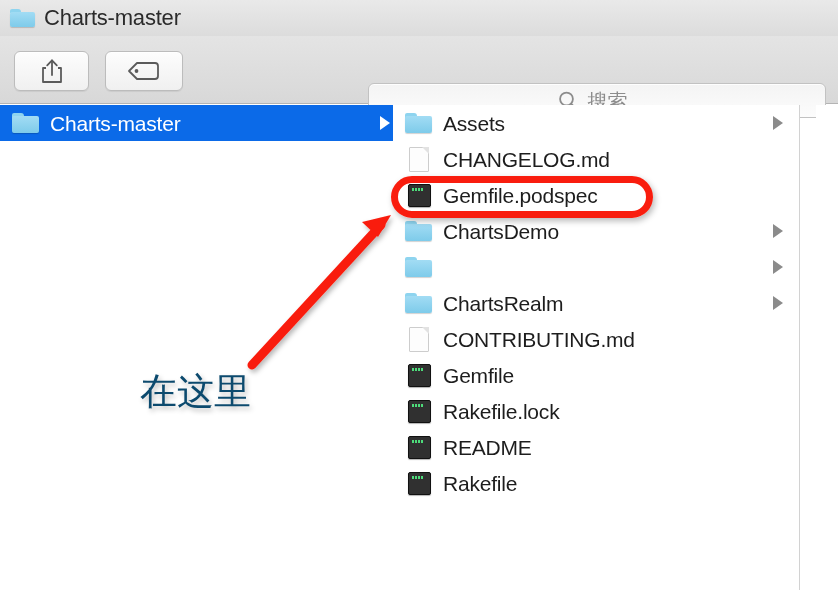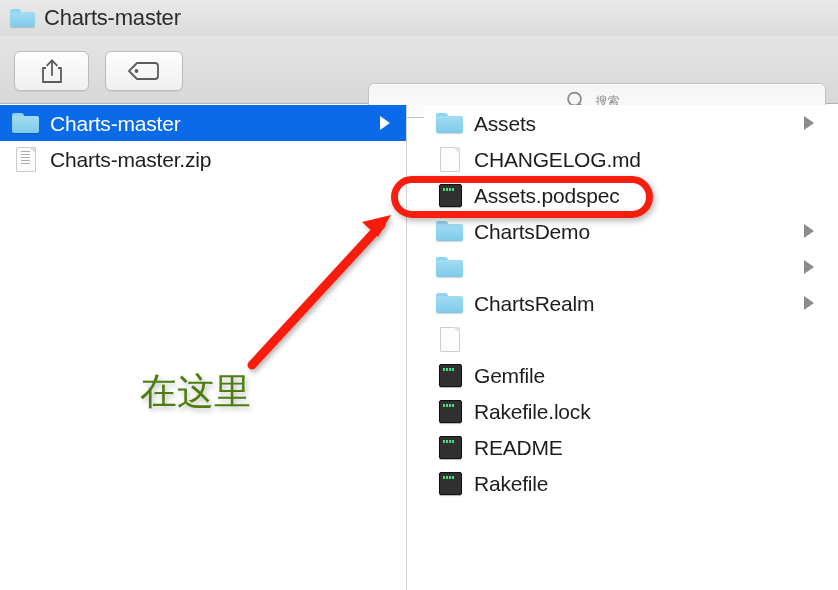--- a/index.html
+++ b/index.html
@@ -53,29 +53,29 @@
   #tag-btn   { left:105px; width:78px; }
 
   .searchfield {
     position:absolute; left:368px; top:47px; width:458px; height:35px;
     background:linear-gradient(to bottom,#f4f4f4 0%,#fcfcfc 100%);
     border:1px solid #c2c2c2; border-radius:6px;
     display:flex; align-items:center; justify-content:center;
     box-shadow:0 1px 0 rgba(255,255,255,0.9) inset;
   }
   .search-inner { display:flex; align-items:center; gap:9px; transform:translateX(-5px); }
-  .search-label { font-size:12px; color:#8c8c8c; line-height:24px; }
+  .search-label { font-size:20px; color:#8c8c8c; line-height:24px; }
 
   
   .col-left {
     position:absolute; left:0; top:105px; width:407px; height:485px;
     background:#ffffff; border-right:1px solid #d2d2d2;
   }
   .col-right {
-    position:absolute; left:424px; top:105px; width:407px; height:485px;
+    position:absolute; left:393px; top:105px; width:407px; height:485px;
     background:#ffffff; border-right:1px solid #d2d2d2;
   }
   .col-far {
     position:absolute; left:816px; top:105px; width:22px; height:485px;
     background:#ffffff;
   }
 
   .row {
     position:relative; height:36px; display:flex; align-items:center;
     padding-left:12px; padding-right:8px;
@@ -127,21 +127,21 @@
 
   
   .anno { position:absolute; left:0; top:0; width:838px; height:590px; pointer-events:none; }
   .anno-box {
     position:absolute; left:391px; top:176px; width:262px; height:42px;
     border:7px solid #f91d0e; border-radius:22px;
     box-shadow:2px 3px 6px rgba(0,0,0,0.28);
   }
   .anno-text {
     position:absolute; left:140px; top:370px;
-    font-size:37px; color:#4d7c0f; line-height:44px;
+    font-size:37px; color:#0c4a6e; line-height:44px;
     font-family:"DejaVu Sans","Liberation Sans",sans-serif;
     white-space:nowrap;
     text-shadow:2px 3px 5px rgba(0,0,0,0.25);
   }
 </style>
 </head>
 <body>
 
 <div id="app">
 
@@ -183,28 +183,20 @@
 
   <div class="col-left" id="col-left">
       <div class="row selected">
         <span class="ico folder">
           <span class="tab"></span>
           <span class="body"></span>
         </span>
         <span class="label">Charts-master</span>
         <span class="chev"></span>
       </div>
-      <div class="row">
-        <span class="ico">
-          <span class="zip">
-            <span class="lines"></span>
-          </span>
-        </span>
-        <span class="label">Charts-master.zip</span>
-      </div>
     </div>
 
   <div class="col-right" id="col-right">
       <div class="row">
         <span class="ico folder">
           <span class="tab"></span>
           <span class="body"></span>
         </span>
         <span class="label">Assets</span>
         <span class="chev"></span>
@@ -214,21 +206,21 @@
           <span class="doc"></span>
         </span>
         <span class="label">CHANGELOG.md</span>
       </div>
       <div class="row">
         <span class="ico">
           <span class="exec">
             <span class="g"></span>
           </span>
         </span>
-        <span class="label">Assets.podspec</span>
+        <span class="label">Gemfile.podspec</span>
       </div>
       <div class="row">
         <span class="ico folder">
           <span class="tab"></span>
           <span class="body"></span>
         </span>
         <span class="label">ChartsDemo</span>
         <span class="chev"></span>
       </div>
       <div class="row">
@@ -243,20 +235,21 @@
           <span class="tab"></span>
           <span class="body"></span>
         </span>
         <span class="label">ChartsRealm</span>
         <span class="chev"></span>
       </div>
       <div class="row">
         <span class="ico">
           <span class="doc"></span>
         </span>
+        <span class="label">CONTRIBUTING.md</span>
       </div>
       <div class="row">
         <span class="ico">
           <span class="exec">
             <span class="g"></span>
           </span>
         </span>
         <span class="label">Gemfile</span>
       </div>
       <div class="row">

